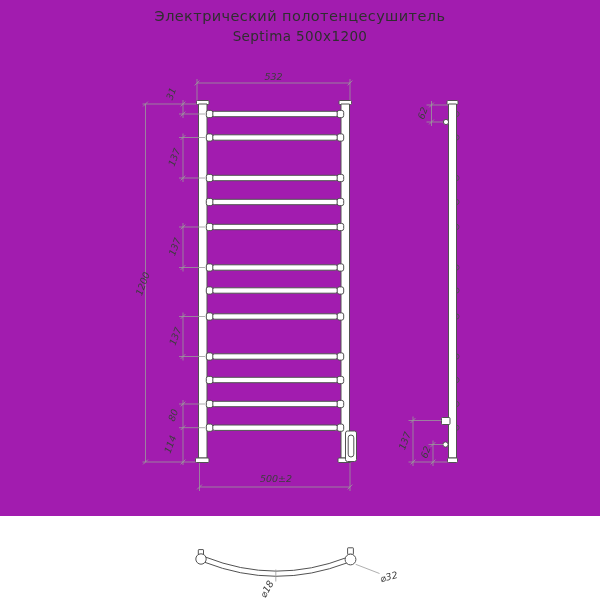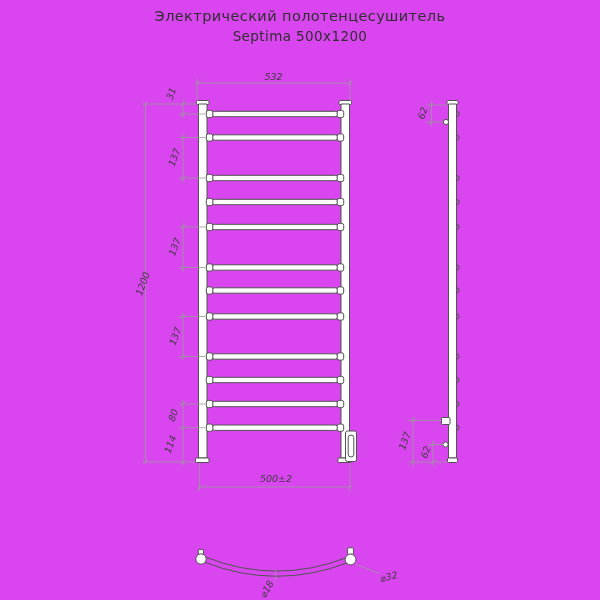--- a/index.html
+++ b/index.html
@@ -1,16 +1,16 @@
 <!DOCTYPE html>
 <html><head>
 <meta charset="utf-8">
 <style>
   html,body{margin:0;padding:0;background:#fff;width:600px;height:600px;overflow:hidden;}
-  .stage{position:relative;width:600px;height:600px;background:#d946ef;}
+  .stage{position:relative;width:600px;height:516px;background:#a21caf;}
   svg{display:block;}
   .title1{font:500 14.5px "DejaVu Sans",sans-serif;fill:#2f2f2f;letter-spacing:.4px;}
   .title2{font:500 13.5px "DejaVu Sans",sans-serif;fill:#2f2f2f;letter-spacing:.4px;}
   .outline rect,.outline circle,.outline path{fill:#fff;stroke:#525252;stroke-width:1;stroke-linejoin:round;}
   .outline path.open{fill:none;}
   .dim path{fill:none;stroke:#9a9a9a;stroke-width:.8;}
   .dimtxt{font:italic 9.5px "DejaVu Sans",sans-serif;fill:#3d3d3d;}
 </style>
 </head>
 <body>

